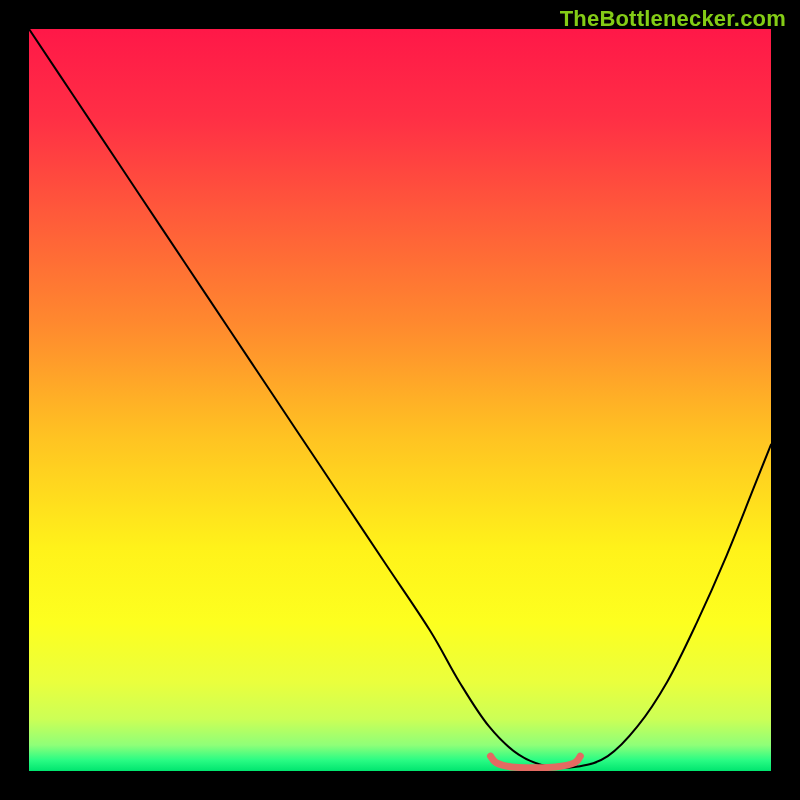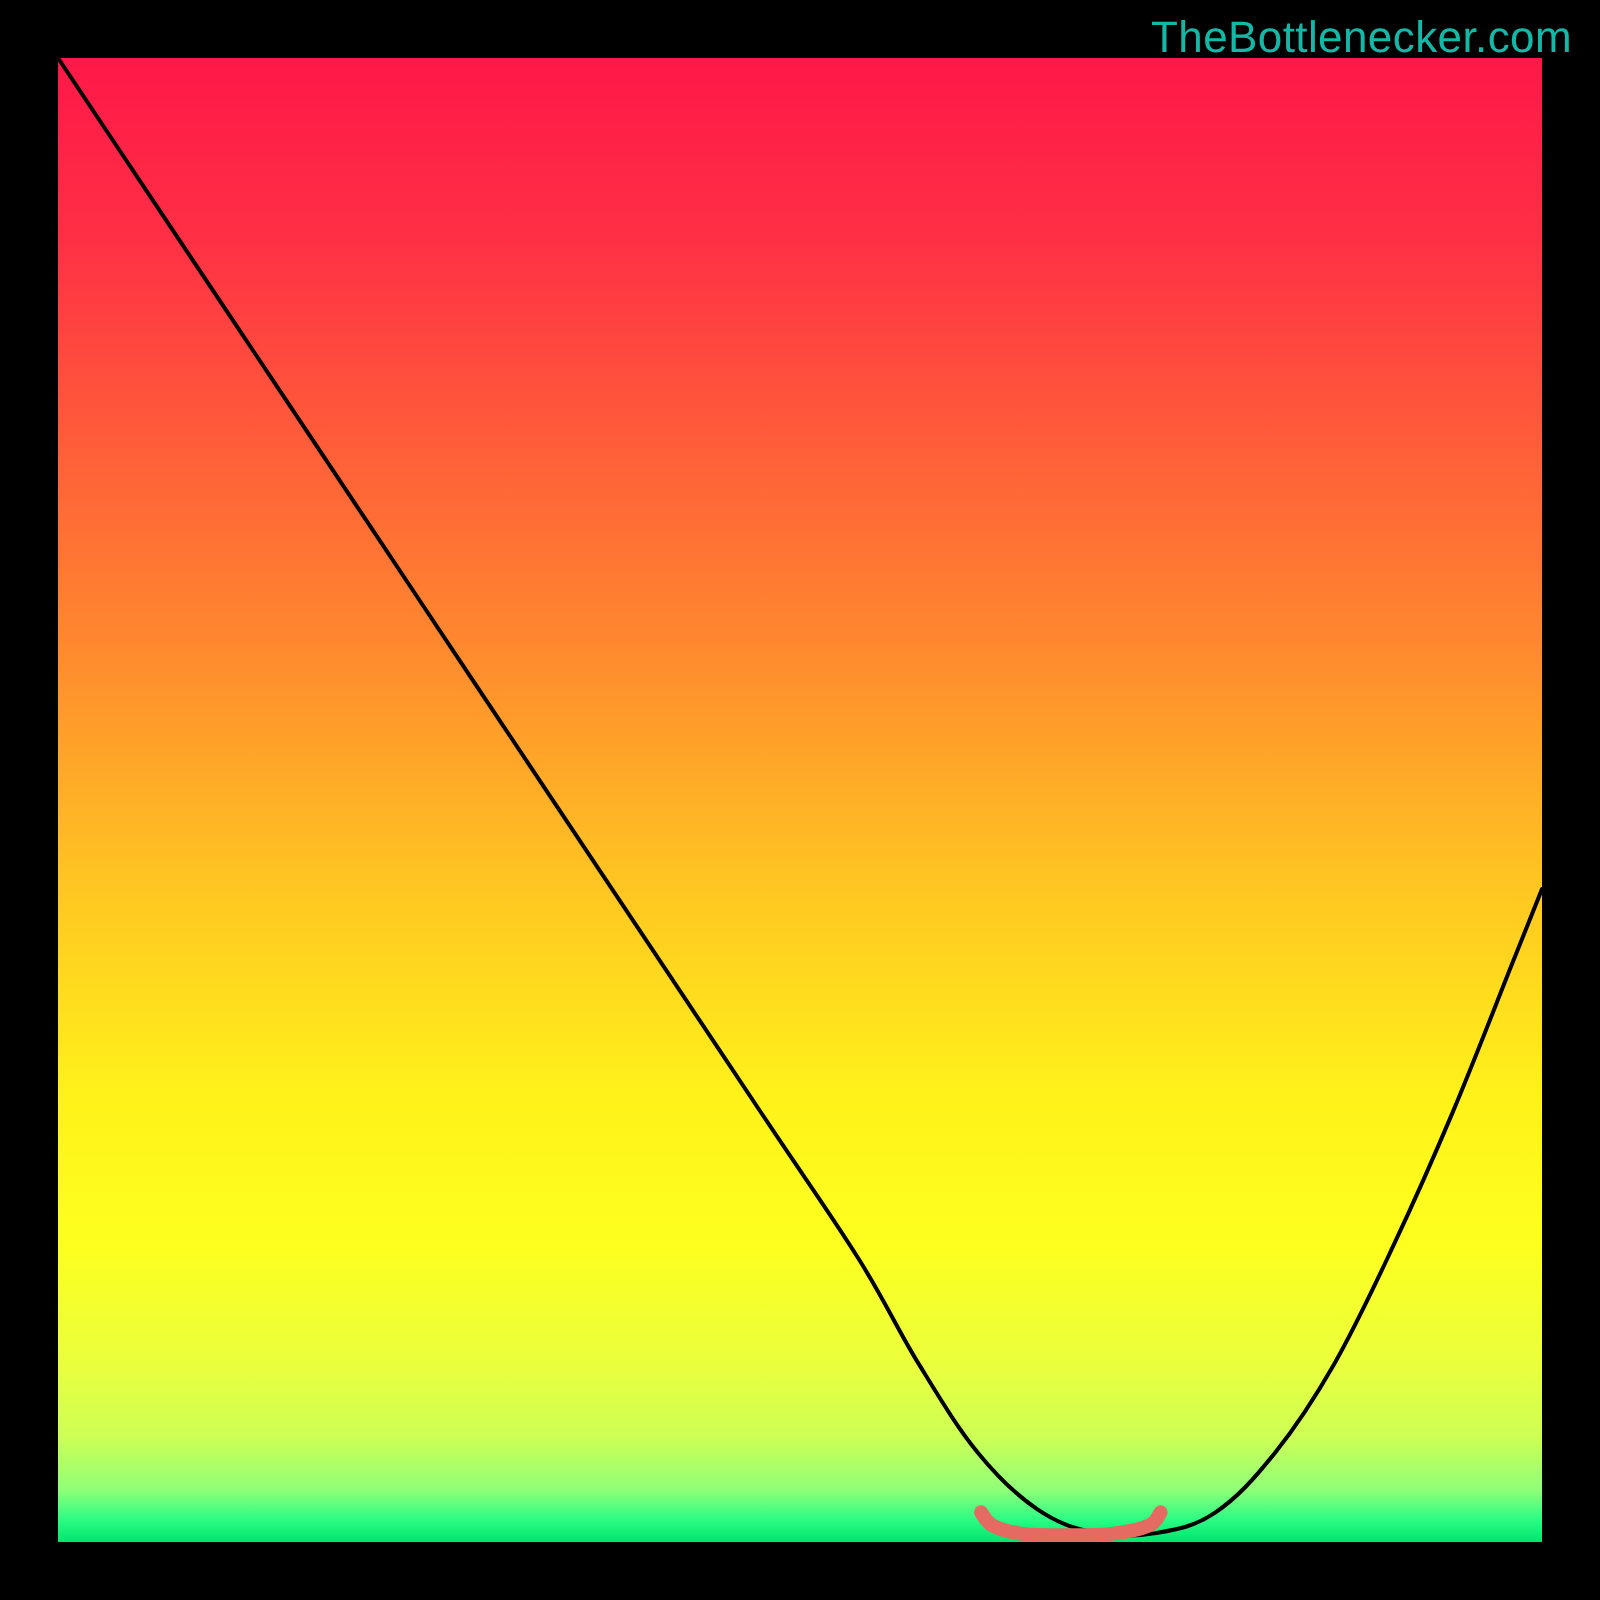--- a/index.html
+++ b/index.html
@@ -8,23 +8,23 @@
     height: 800px;
     background: #000;
     position: relative;
     overflow: hidden;
     font-family: Arial, sans-serif;
   }
   .watermark {
     position: absolute;
     top: 6px;
     right: 14px;
-    color: #14b8a6;
+    color: #84cc16;
     font-size: 22px;
-    font-weight: 400;
+    font-weight: 700;
     z-index: 10;
     letter-spacing: 0.2px;
     margin-left: 44px;
   }
   .plot-area {
     position: absolute;
     left: 29px;
     top: 29px;
     width: 742px;
     height: 742px;

